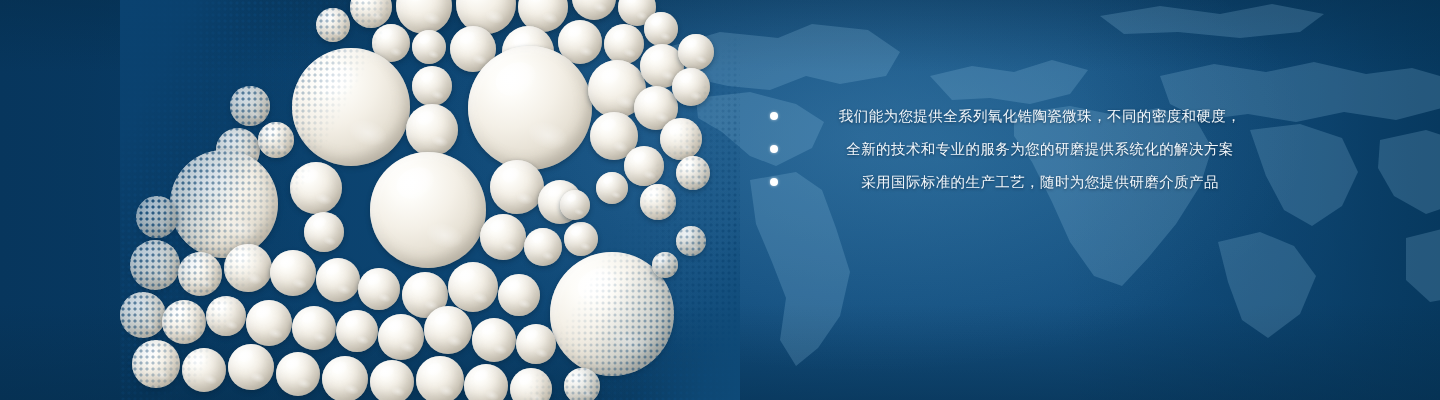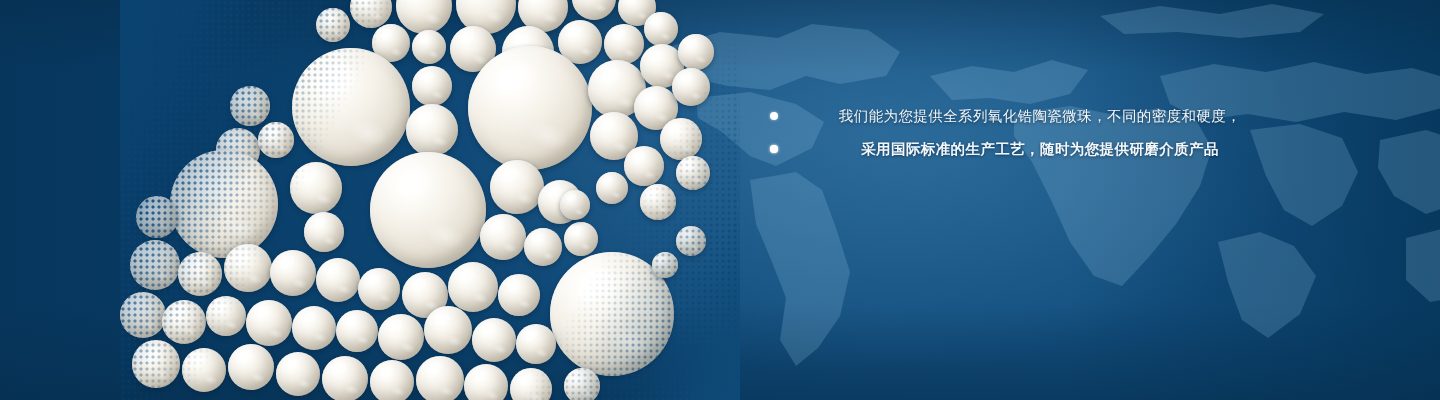--- a/index.html
+++ b/index.html
@@ -139,21 +139,21 @@
     position:relative;
     padding-left:30px;
     margin-bottom:9px;
     color:#f2f7fb;
     font-size:14.5px;
     line-height:24px;
     letter-spacing:0.4px;
     text-shadow:0 1px 3px rgba(0,18,36,0.55);
     text-align:center;
   }
-  .bullet:last-child{margin-bottom:0;font-weight:bold;}
+  .bullet:last-child{margin-bottom:0;}
   .bullet .dot{
     position:absolute;
     left:5px; top:8px;
     width:8px; height:8px;
     border-radius:50%;
     background:#ffffff;
     box-shadow:0 0 3px rgba(255,255,255,0.6);
   }
   .bullet .line2{display:block;}
 </style>
@@ -284,20 +284,21 @@
 
   <div class="content">
 
     <ul class="bullets">
       <li class="bullet">
         <span class="dot"></span>
         <span>我们能为您提供全系列氧化锆陶瓷微珠，不同的密度和硬度，</span>
       </li>
       <li class="bullet">
         <span class="dot"></span>
+        <span>全新的技术和专业的服务为您的研磨提供系统化的解决方案</span>
       </li>
       <li class="bullet">
         <span class="dot"></span>
         <span>采用国际标准的生产工艺，随时为您提供研磨介质产品</span>
       </li>
     </ul>
   </div>
 
 </div>
 

